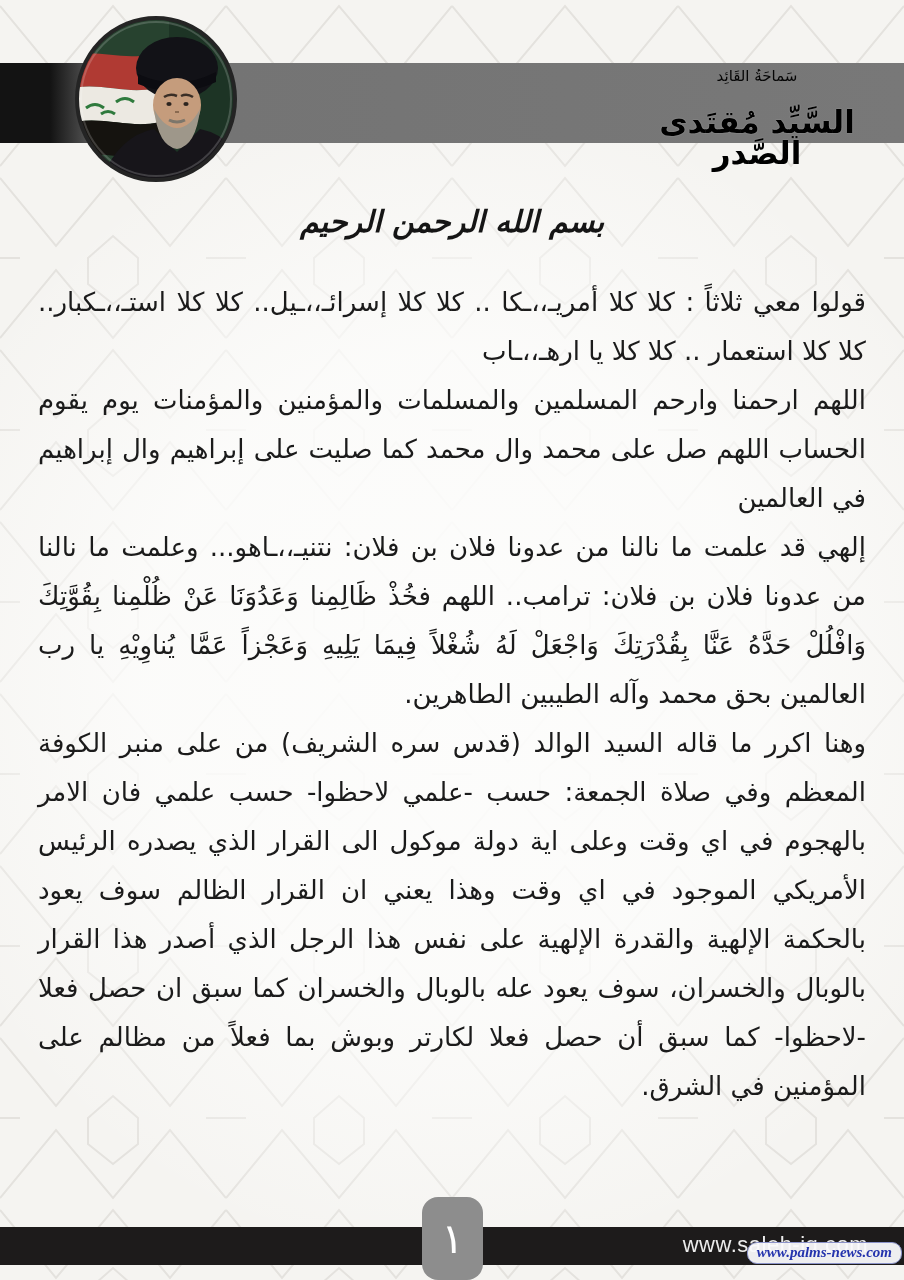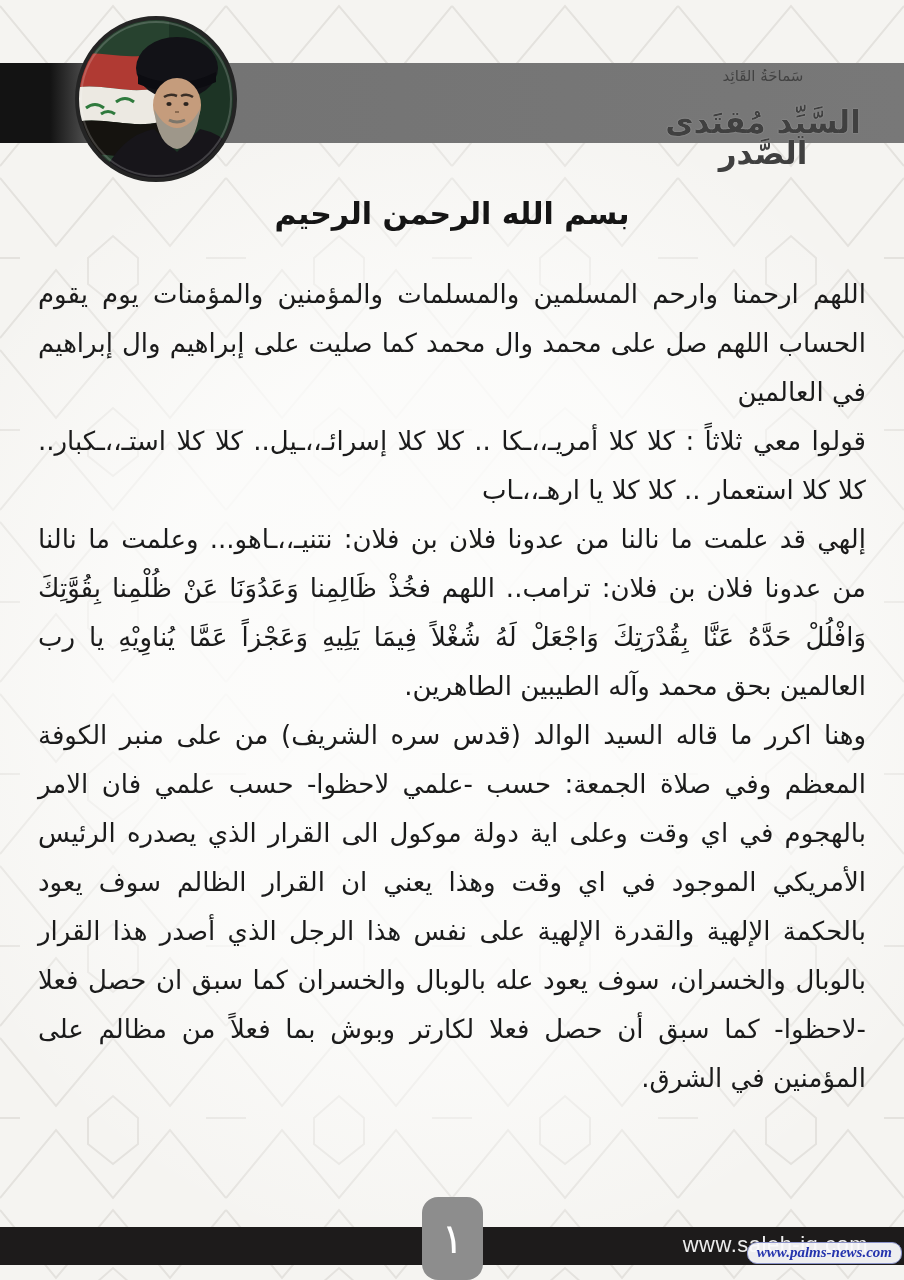--- a/index.html
+++ b/index.html
@@ -15,35 +15,35 @@
     position:absolute;top:0;left:0;right:0;bottom:0;
     background:radial-gradient(ellipse 62% 46% at 50% 53%,
       rgba(253,253,252,0.96) 0%, rgba(253,253,252,0.8) 55%, rgba(253,253,252,0) 100%);
   }
   
   .band{
     position:absolute;top:63px;left:0;width:904px;height:80px;
     background:linear-gradient(90deg,#131313 0px,#131313 50px,#4c4c4c 85px,#747474 230px,#787878 100%);
   }
   .calligraphy{
-    position:absolute;top:69px;right:16px;width:250px;
-    text-align:center;color:#404040;direction:rtl;line-height:1;
+    position:absolute;top:69px;right:22px;width:250px;
+    text-align:center;color:#000000;direction:rtl;line-height:1;
   }
   .callig-small{font-size:15px;letter-spacing:1px;opacity:.96;}
   .callig-large{font-size:31px;font-weight:bold;margin-top:23px;text-shadow:0 0 1px rgba(255,255,255,.7);}
   
   .portrait{position:absolute;top:16px;left:74px;width:164px;height:166px;}
   
   .content{
     position:absolute;top:196px;left:38px;right:38px;
     direction:rtl;color:#1b1b1b;
   }
   .basmala{
-    margin:0 0 38px 0;text-align:center;
-    font-size:30px;font-weight:bold;line-height:1.2;color:#151515;
+    margin:8px 0 38px 0;text-align:center;
+    font-size:30px;font-weight:bold;line-height:1.2;color:#151515;font-style:italic;
   }
   .content p{
     margin:0;font-size:26px;line-height:49px;
     text-align:justify;text-justify:inter-word;
   }
   .content p.bold{font-weight:bold;}
   
   .footer-bar{
     position:absolute;top:1227px;left:0;width:904px;height:38px;
     background:#1d1b1b;
@@ -127,22 +127,22 @@
           <path d="M95,104 q8,4 16,0" stroke="#7c766b" stroke-width="3" fill="none"></path>
         </g>
       </g>
       <ellipse cx="82" cy="83" rx="79" ry="81" fill="none" stroke="#242424" stroke-width="4"></ellipse>
       <ellipse cx="82" cy="83" rx="75" ry="77" fill="none" stroke="rgba(255,255,255,0.18)" stroke-width="2"></ellipse>
     </svg>
   </div>
 
   <main class="content">
     <h1 class="basmala">بسم الله الرحمن الرحيم</h1>
+    <p>قولوا معي ثلاثاً : كلا كلا أمريـ،،ـكا .. كلا كلا إسرائـ،،ـيل.. كلا كلا استـ،،ـكبار.. كلا كلا استعمار .. كلا كلا يا ارهـ،،ـاب</p>
     <p>اللهم ارحمنا وارحم المسلمين والمسلمات والمؤمنين والمؤمنات يوم يقوم الحساب اللهم صل على محمد وال محمد كما صليت على إبراهيم وال إبراهيم في العالمين</p>
-    <p>قولوا معي ثلاثاً : كلا كلا أمريـ،،ـكا .. كلا كلا إسرائـ،،ـيل.. كلا كلا استـ،،ـكبار.. كلا كلا استعمار .. كلا كلا يا ارهـ،،ـاب</p>
     <p>إلهي قد علمت ما نالنا من عدونا فلان بن فلان: نتنيـ،،ـاهو... وعلمت ما نالنا من عدونا فلان بن فلان: ترامب.. اللهم فخُذْ ظَالِمِنا وَعَدُوَنَا عَنْ ظُلْمِنا بِقُوَّتِكَ وَافْلُلْ حَدَّهُ عَنَّا بِقُدْرَتِكَ وَاجْعَلْ لَهُ شُغْلاً فِيمَا يَلِيهِ وَعَجْزاً عَمَّا يُناوِيْهِ يا رب العالمين بحق محمد وآله الطيبين الطاهرين.</p>
     <p>وهنا اكرر ما قاله السيد الوالد (قدس سره الشريف) من على منبر الكوفة المعظم وفي صلاة الجمعة: حسب -علمي لاحظوا- حسب علمي فان الامر بالهجوم في اي وقت وعلى اية دولة موكول الى القرار الذي يصدره الرئيس الأمريكي الموجود في اي وقت وهذا يعني ان القرار الظالم سوف يعود بالحكمة الإلهية والقدرة الإلهية على نفس هذا الرجل الذي أصدر هذا القرار بالوبال والخسران، سوف يعود عله بالوبال والخسران كما سبق ان حصل فعلا -لاحظوا- كما سبق أن حصل فعلا لكارتر وبوش بما فعلاً من مظالم على المؤمنين في الشرق.</p>
   </main>
 
   <div class="footer-bar">
     <span class="site-url">www.saleh-iq.com</span>
   </div>
   <div class="page-tab">
     <span>١</span>
   </div>

